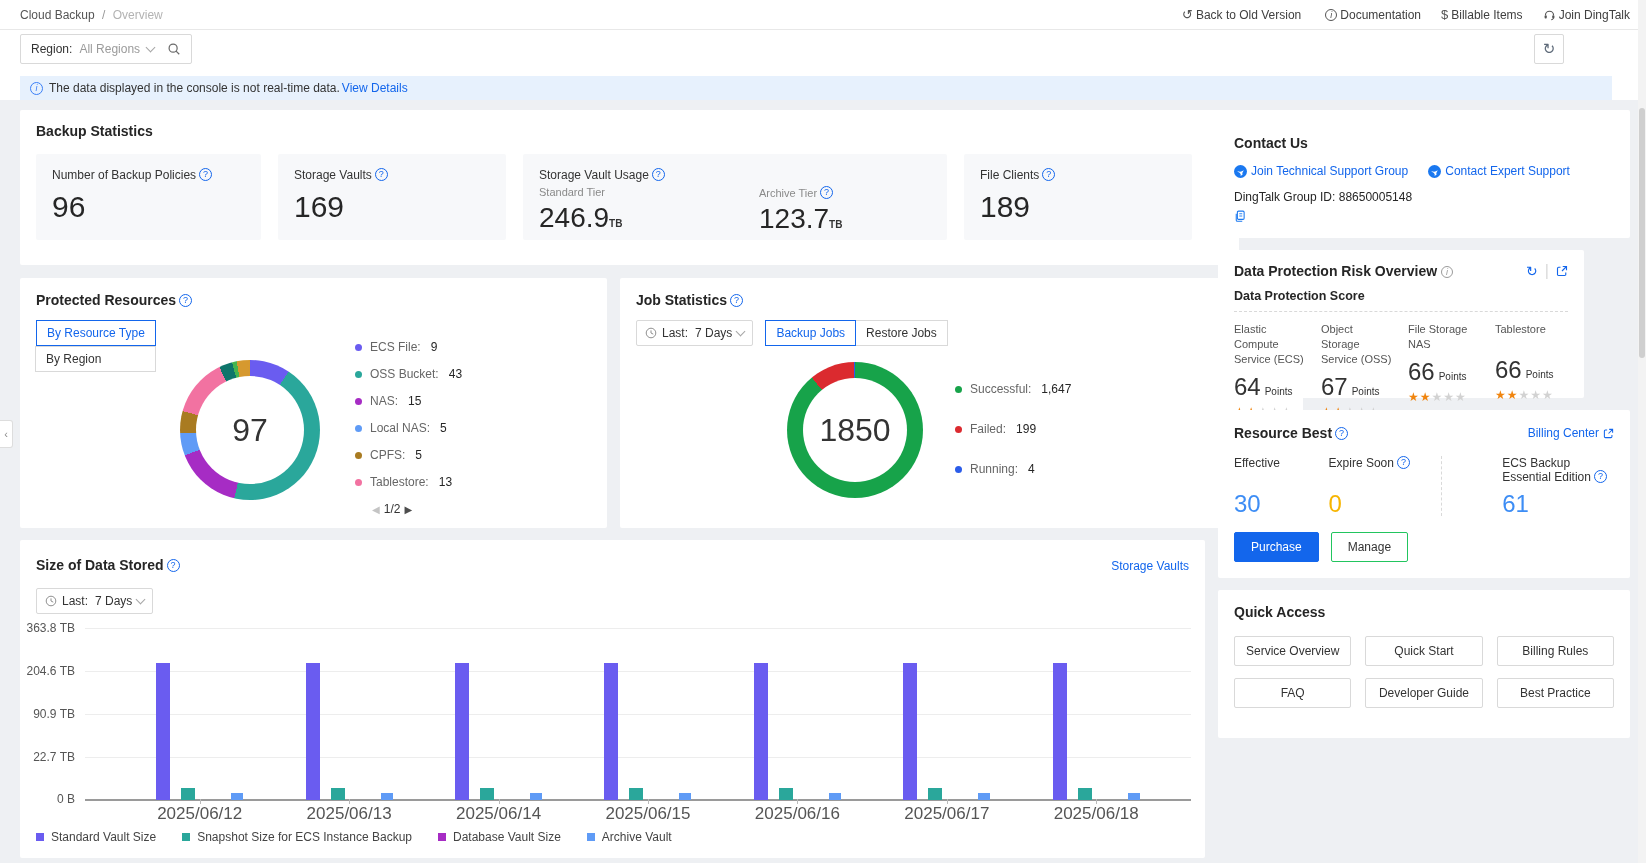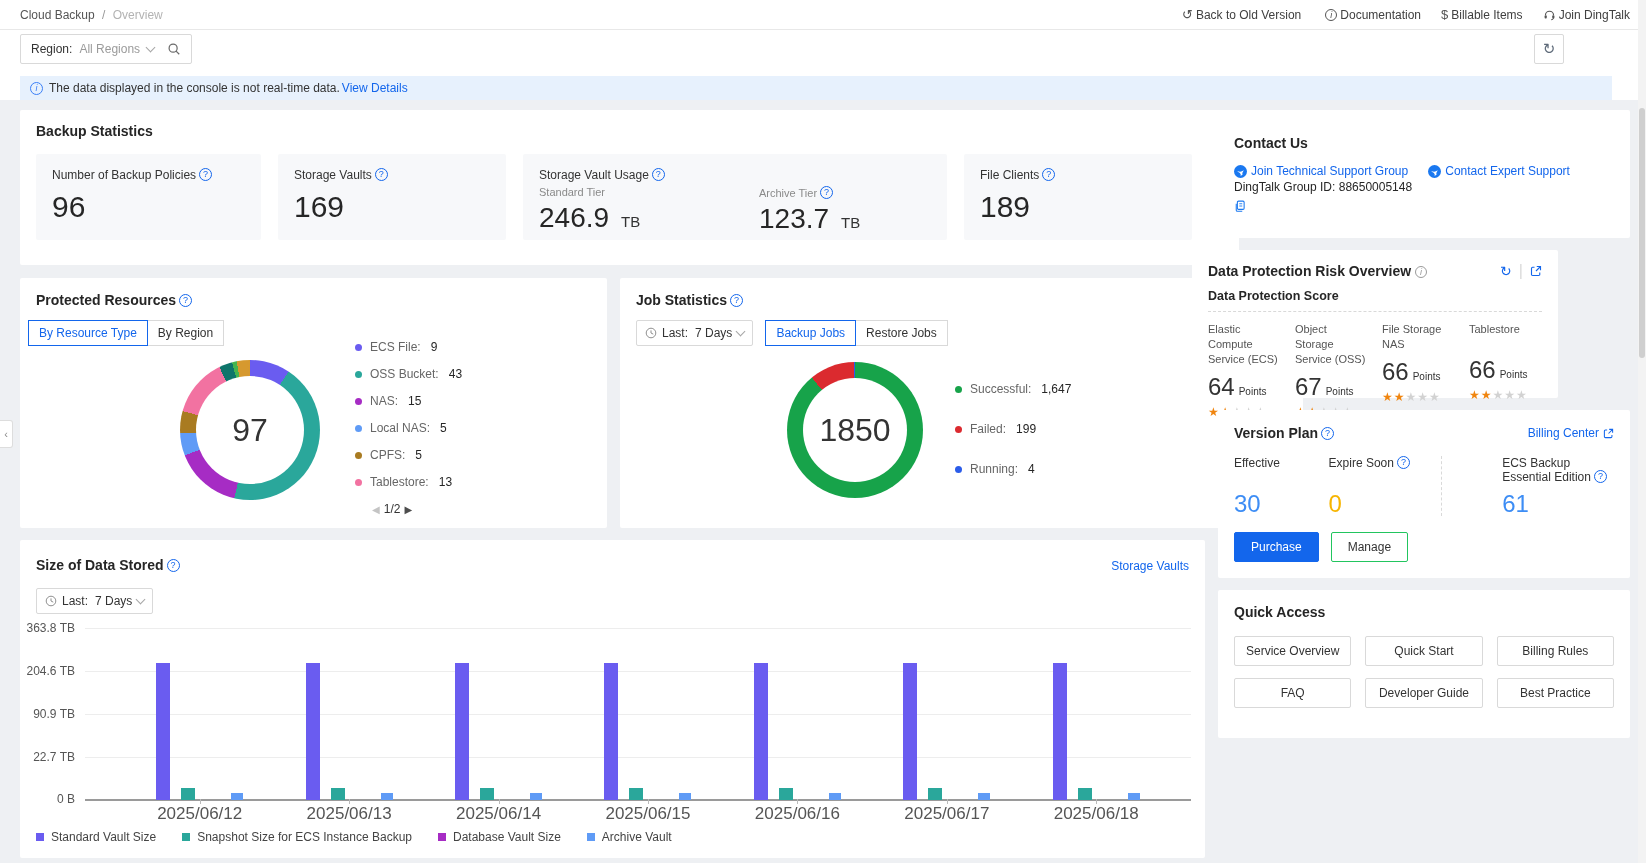--- a/index.html
+++ b/index.html
@@ -39,23 +39,23 @@
   .imark { display:inline-block; width:12px; height:12px; border-radius:50%; border:1px solid #9b9b9b; color:#9b9b9b; font-size:9px; line-height:10px; text-align:center; margin-left:4px; vertical-align:1px; font-weight:400; }
   .imark::after { content:"i"; font-style:italic; }
 
   
   .statrow { position:absolute; left:16px; right:16px; top:44px; display:flex; gap:17px; }
   .statbox { background:#f7f8fa; border-radius:2px; height:86px; padding:14px 16px; }
   .statlabel { font-size:12px; color:#333; }
   .statnum { font-size:30px; font-weight:300; color:#262626; margin-top:10px; line-height:1; }
   .tiercols { display:flex; margin-top:4px; }
   .tierlabel { font-size:11px; color:#8a8a8a; }
-  .tiernum { display:flex; align-items:baseline; gap:12px; margin-top:6px; }
+  .tiernum { display:flex; align-items:baseline; gap:0; margin-top:6px; }
   .tiernum .n { font-size:28px; font-weight:300; color:#262626; line-height:1; }
-  .tiernum .u { font-size:15px; font-weight:400; color:#333; }
+  .tiernum .u { font-size:10px; font-weight:700; color:#333; }
 
   
   .tabgroup { display:inline-flex; }
   .tabbtn { height:26px; padding:0 10px; border:1px solid #d9d9d9; background:#fff; color:#333; font-size:12px; display:inline-flex; align-items:center; cursor:pointer; }
   .tabbtn + .tabbtn { margin-left:-1px; }
   .tabbtn.active { border-color:#1366ec; color:#1366ec; z-index:2; position:relative; }
   .filterbox { display:inline-flex; align-items:center; height:26px; border:1px solid #d9d9d9; border-radius:2px; padding:0 8px; font-size:12px; color:#333; gap:5px; background:#fff; cursor:pointer; }
   .filterbox .fval { margin-left:2px; }
 
   
@@ -220,21 +220,21 @@
         <div class="statlabel"><span>File Clients</span><span class="qmark"></span></div>
         <div class="statnum">189</div>
       </div>
     </div>
   </div>
 
   <div class="card" style="left:20px;top:278px;width:587px;height:250px;">
     <div style="position:absolute;left:16px;top:13px;">
       <span class="ctitle">Protected Resources</span><span class="qmark"></span>
     </div>
-    <div style="position:absolute;left:8px;top:42px;" class="tabgroup">
+    <div style="position:absolute;left:16px;top:42px;flex-direction:column;" class="tabgroup">
       <span class="tabbtn active">By Resource Type</span>
       <span class="tabbtn">By Region</span>
     </div>
     <div class="donut" id="pr-donut" style="left: 160px; top: 82px; width: 140px; height: 140px; background: conic-gradient(rgb(106, 92, 240) 0deg, rgb(106, 92, 240) 33.4021deg, rgb(42, 167, 155) 33.4021deg, rgb(42, 167, 155) 192.99deg, rgb(166, 44, 196) 192.99deg, rgb(166, 44, 196) 248.66deg, rgb(95, 155, 246) 248.66deg, rgb(95, 155, 246) 267.216deg, rgb(169, 123, 33) 267.216deg, rgb(169, 123, 33) 285.773deg, rgb(242, 114, 161) 285.773deg, rgb(242, 114, 161) 334.021deg, rgb(14, 117, 107) 334.021deg, rgb(14, 117, 107) 345.155deg, rgb(70, 181, 78) 345.155deg, rgb(70, 181, 78) 348.866deg, rgb(214, 153, 47) 348.866deg, rgb(214, 153, 47) 360deg);">
       <div class="hole">
           <span class="num">97</span>
         </div>
     </div>
     <div class="legend-v" id="pr-legend" style="left:335px;top:62px;gap:13px;">
       <div class="litem">
@@ -435,36 +435,36 @@
         <span>Join Technical Support Group</span>
       </span>
       <span class="slink">
         <svg width="13" height="13" viewBox="0 0 16 16">
             <circle cx="8" cy="8" r="8" fill="#1a78f0"></circle>
             <path d="M4 7.5 c3 1 5.5 1 8 -1 l-2.2 4.2 h1.6 l-3.4 3 l0.6-2.2 h-1.4 l0.7-1.8 c-1.5 0-2.8-0.7-3.9-2.2z" fill="#fff"></path>
           </svg>
         <span>Contact Expert Support</span>
       </span>
     </div>
-    <div style="display:flex;gap:26px;font-size:12px;color:#262626;line-height:1.6;">
+    <div style="display:flex;gap:26px;margin-top:10px;font-size:12px;color:#262626;line-height:1.6;">
       <div style="width:190px;">
         <span>DingTalk Group ID:</span> <span>88650005148</span>
         <span class="copyicon">
             <svg width="12" height="12" viewBox="0 0 16 16">
               <rect x="4.5" y="1.5" width="9" height="11" rx="1.5" fill="none" stroke="#1a78f0" stroke-width="1.4"></rect>
               <path d="M3 5 v8.5 a1.5 1.5 0 0 0 1.5 1.5 H11" fill="none" stroke="#1a78f0" stroke-width="1.4"></path>
               <line x1="7" y1="5" x2="11" y2="5" stroke="#1a78f0" stroke-width="1.2"></line>
               <line x1="7" y1="8" x2="11" y2="8" stroke="#1a78f0" stroke-width="1.2"></line>
             </svg>
           </span>
       </div>
     </div>
   </div>
 
-  <div class="card" style="left:1192px;top:250px;width:366px;height:148px;padding:12px 16px;">
+  <div class="card" style="left:1218px;top:250px;width:366px;height:148px;padding:12px 16px;">
     <div style="display:flex;align-items:center;justify-content:space-between;">
       <div><span class="ctitle">Data Protection Risk Overview</span><span class="imark"></span></div>
       <div style="display:flex;align-items:center;gap:7px;">
         <span style="color:#1366ec;font-size:14px;cursor:pointer;">↻</span>
         <span style="color:#d9d9d9;">|</span>
         <span class="extlink">
             <svg width="12" height="12" viewBox="0 0 16 16">
               <path d="M6 3 H3.5 A1.5 1.5 0 0 0 2 4.5 v8 A1.5 1.5 0 0 0 3.5 14 h8 A1.5 1.5 0 0 0 13 12.5 V10" fill="none" stroke="#1366ec" stroke-width="1.5"></path>
               <path d="M9 2 h5 v5 M14 2 L8 8" fill="none" stroke="#1366ec" stroke-width="1.5"></path>
             </svg>
@@ -504,21 +504,21 @@
             <span class="n">66</span>
             <span class="u">Points</span>
           </div>
         <div class="stars"><span class="star on">★</span><span class="star on">★</span><span class="star">★</span><span class="star">★</span><span class="star">★</span></div>
       </div>
     </div>
   </div>
 
   <div class="card" style="left:1218px;top:410px;width:412px;height:168px;padding:14px 16px;">
     <div style="display:flex;align-items:center;justify-content:space-between;">
-      <div><span class="ctitle">Version Plan</span><span class="qmark"></span></div>
+      <div><span class="ctitle">Resource Best</span><span class="qmark"></span></div>
       <span class="slink">
         <span>Billing Center</span>
         <svg width="11" height="11" viewBox="0 0 16 16">
             <path d="M6 3 H3.5 A1.5 1.5 0 0 0 2 4.5 v8 A1.5 1.5 0 0 0 3.5 14 h8 A1.5 1.5 0 0 0 13 12.5 V10" fill="none" stroke="#1366ec" stroke-width="1.5"></path>
             <path d="M9 2 h5 v5 M14 2 L8 8" fill="none" stroke="#1366ec" stroke-width="1.5"></path>
           </svg>
       </span>
     </div>
     <div class="plancols">
       <div style="width:110px;">

